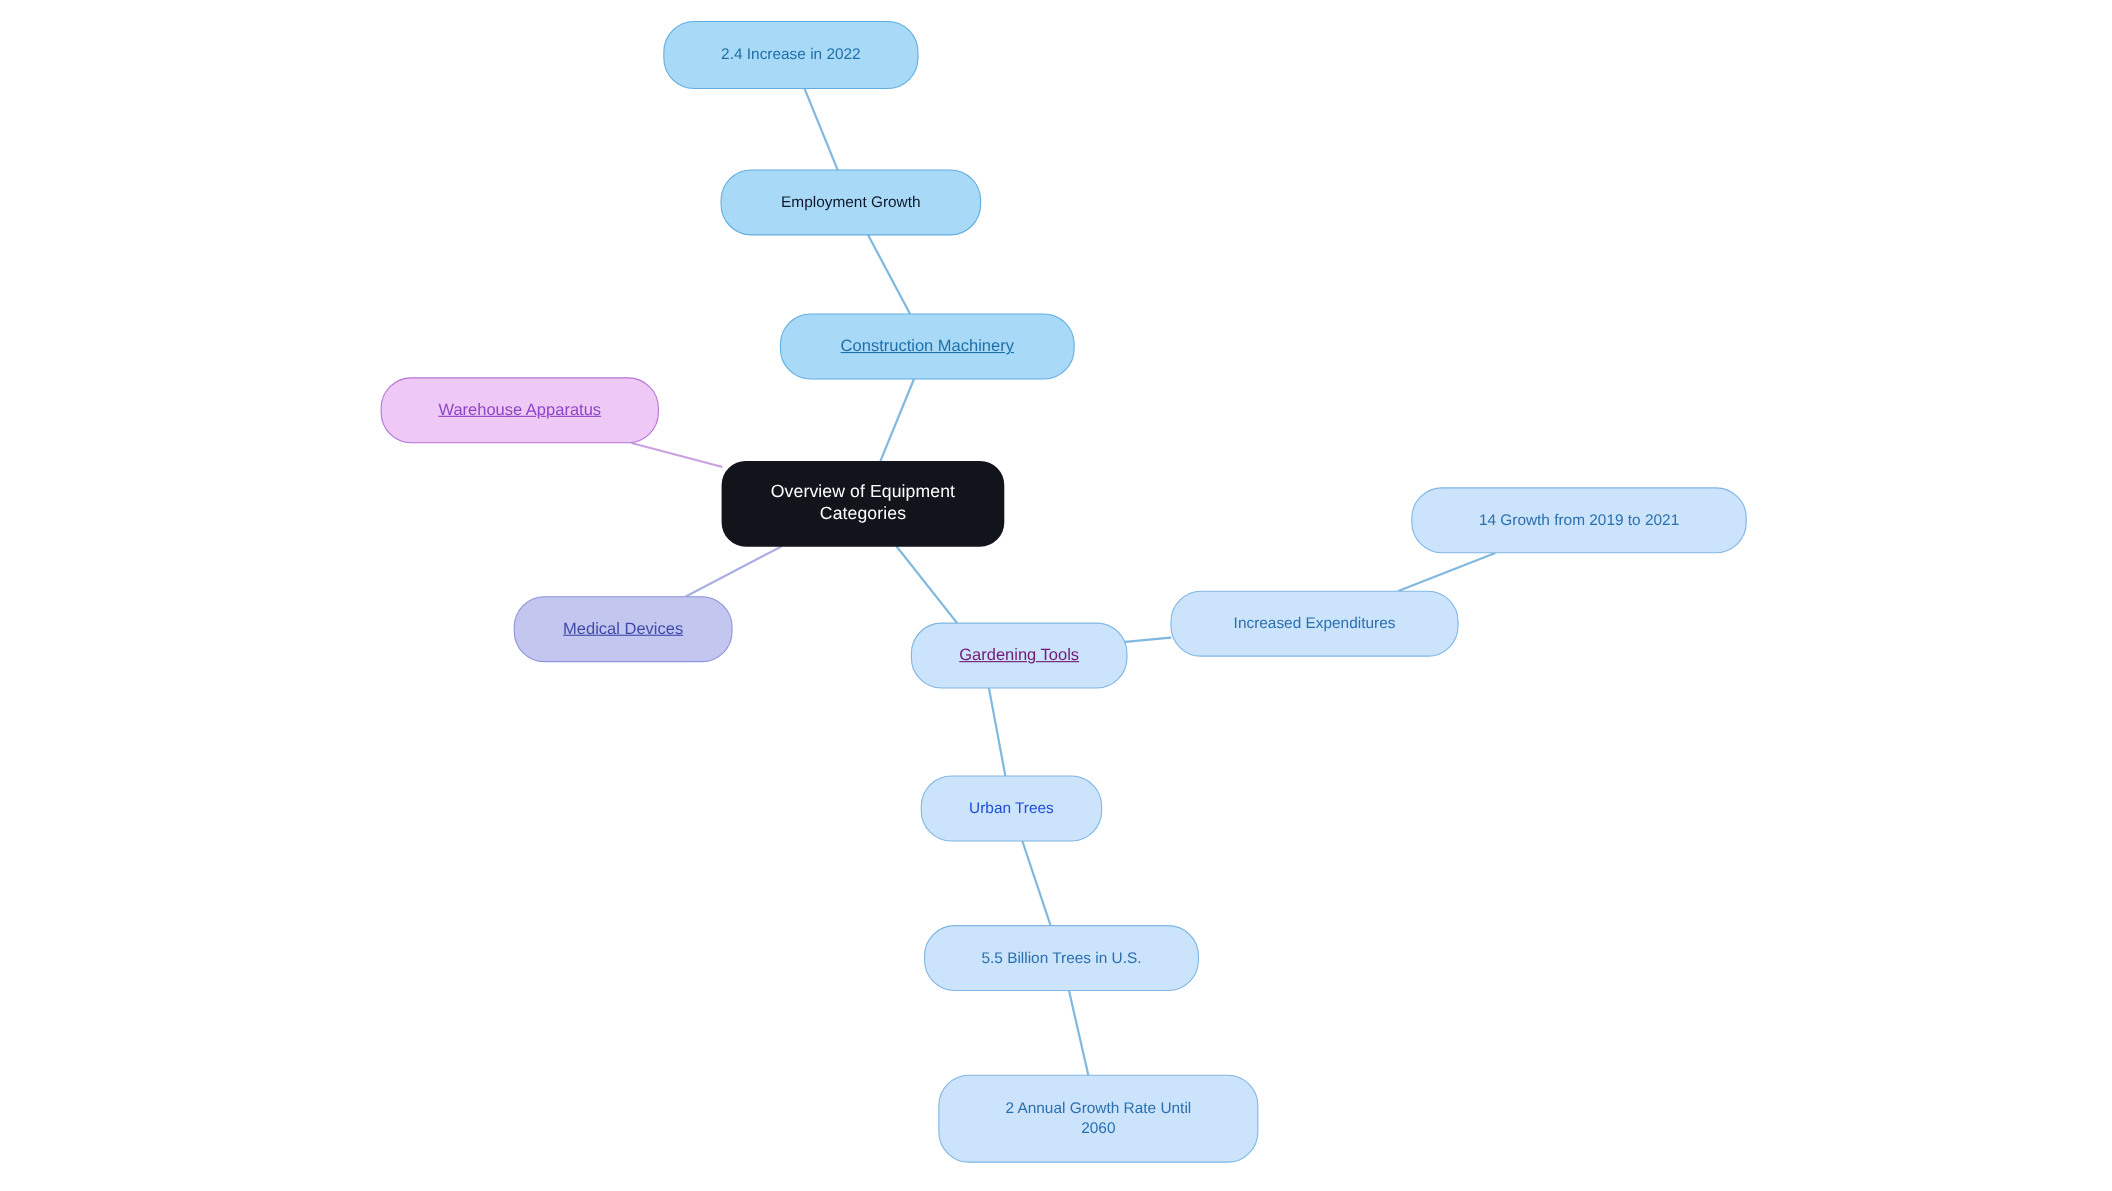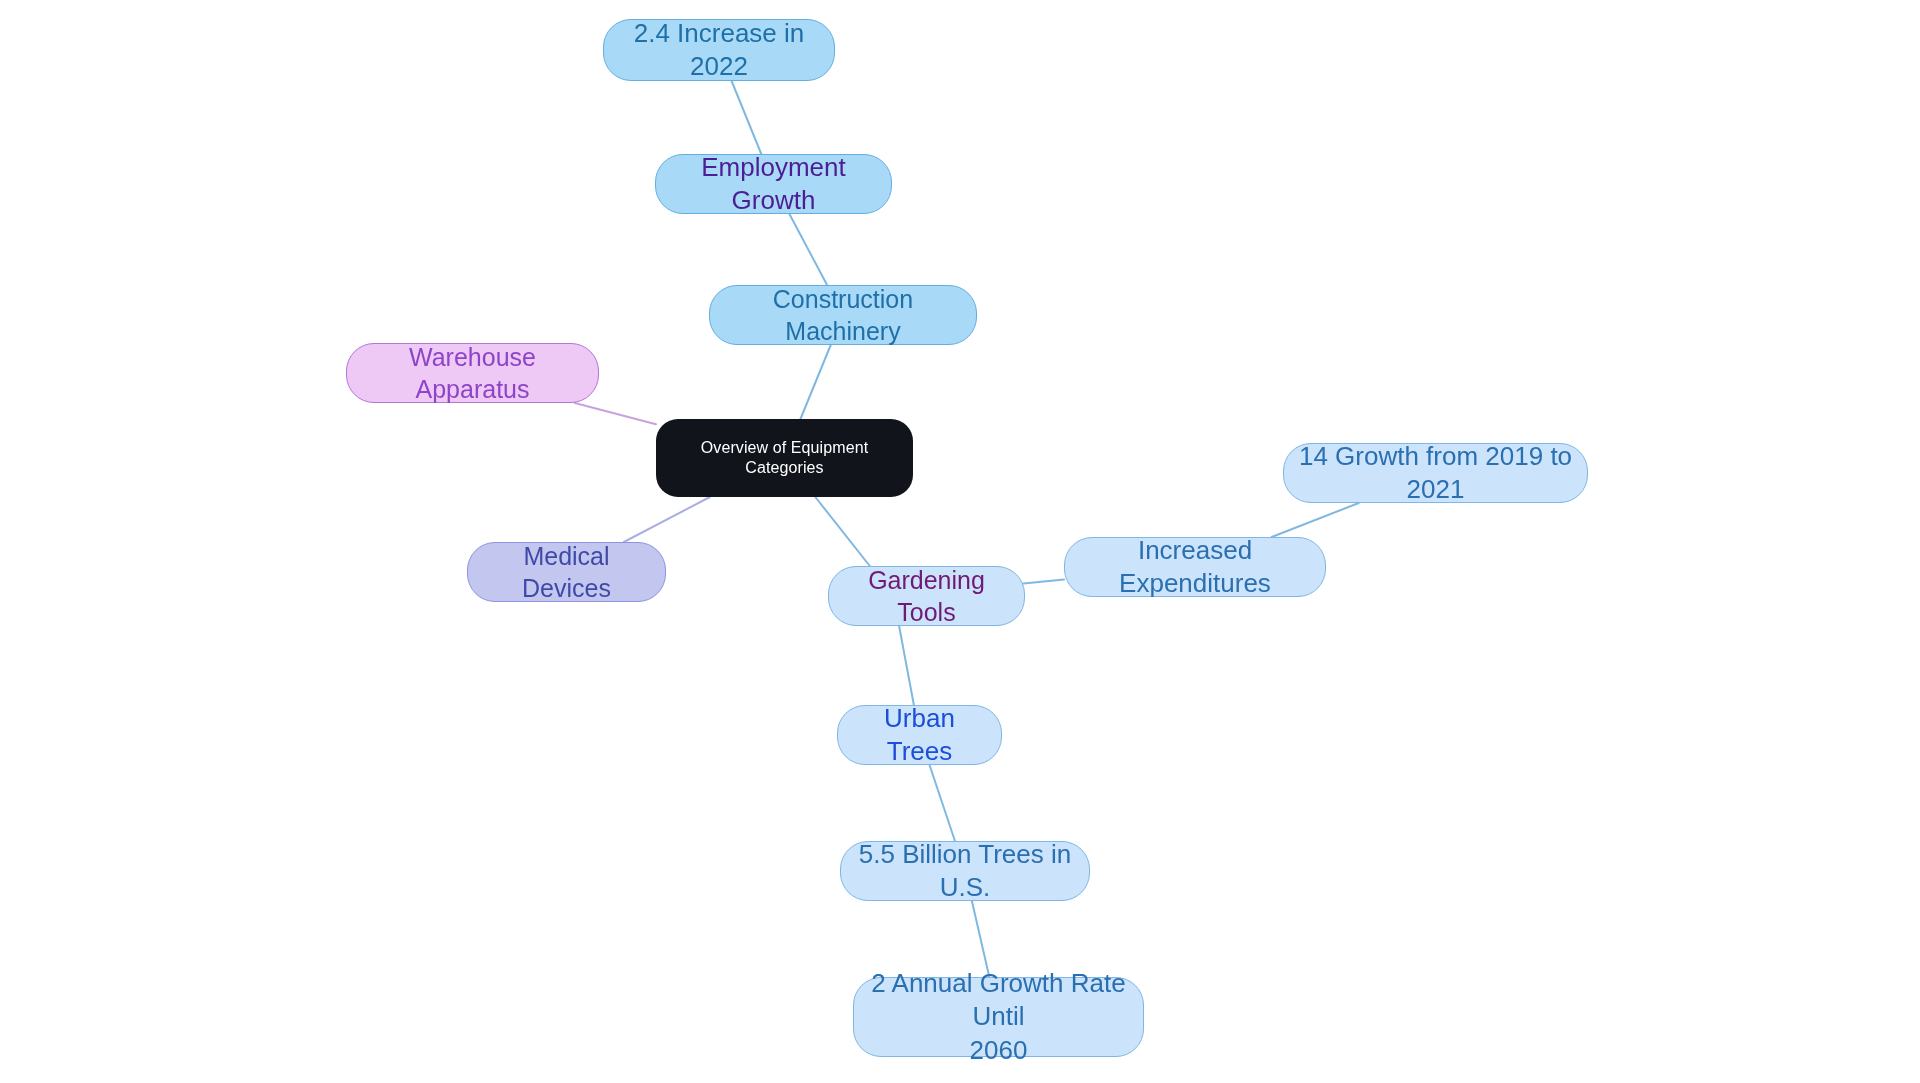--- a/index.html
+++ b/index.html
@@ -42,24 +42,25 @@
     padding: 0 14px;
   }
   .node.root {
     border-radius: 22px;
     border-width: 0;
     font-size: 16px;
     color: #ffffff;
     letter-spacing: 0.1px;
   }
   .node.branch {
-    font-size: 25px;
+    font-size: 15px;
+    text-decoration: underline;
   }
   .node.leaf {
-    font-size: 26px;
+    font-size: 14px;
   }
 </style>
 </head>
 <body>
 
 <div id="canvas">
   <svg id="edges" viewBox="0 0 1920 1083" xmlns="http://www.w3.org/2000/svg">
       <line x1="800.4545454545455" y1="419" x2="830.7272727272727" y2="345" stroke="#7fb8e0" stroke-width="2" stroke-linecap="round"></line>
       <line x1="827.0839694656488" y1="285" x2="789.4160305343512" y2="214" stroke="#7fb8e0" stroke-width="2" stroke-linecap="round"></line>
       <line x1="761.2985074626865" y1="154" x2="731.6082089552239" y2="81" stroke="#7fb8e0" stroke-width="2" stroke-linecap="round"></line>
@@ -69,21 +70,21 @@
       <line x1="992" y1="586.5257048092869" x2="1064" y2="579.6003316749585" stroke="#7fb8e0" stroke-width="2" stroke-linecap="round"></line>
       <line x1="1271.7553191489362" y1="537" x2="1358.7446808510638" y2="503" stroke="#7fb8e0" stroke-width="2" stroke-linecap="round"></line>
       <line x1="899.1115107913669" y1="626" x2="913.8884892086331" y2="705" stroke="#7fb8e0" stroke-width="2" stroke-linecap="round"></line>
       <line x1="929.5367647058823" y1="765" x2="954.9632352941177" y2="841" stroke="#7fb8e0" stroke-width="2" stroke-linecap="round"></line>
       <line x1="971.8835616438356" y1="901" x2="989.3219178082192" y2="977" stroke="#7fb8e0" stroke-width="2" stroke-linecap="round"></line>
     </svg>
   <div id="nodes-layer">
       <div class="node root" style="left: 656px; top: 419px; width: 257px; height: 78px; background: rgb(18, 20, 28); border-color: rgb(18, 20, 28); color: rgb(255, 255, 255);"><span>Overview of Equipment
 Categories</span></div>
       <div class="node branch" style="left: 709px; top: 285px; width: 268px; height: 60px; background: rgb(168, 218, 247); border-color: rgb(99, 174, 224); color: rgb(31, 111, 168);"><span>Construction Machinery</span></div>
-      <div class="node leaf" style="left: 655px; top: 154px; width: 237px; height: 60px; background: rgb(168, 218, 247); border-color: rgb(99, 174, 224); color: #4c1d95;"><span>Employment Growth</span></div>
+      <div class="node leaf" style="left: 655px; top: 154px; width: 237px; height: 60px; background: rgb(168, 218, 247); border-color: rgb(99, 174, 224); color: #0f172a;"><span>Employment Growth</span></div>
       <div class="node leaf" style="left: 603px; top: 19px; width: 232px; height: 62px; background: rgb(168, 218, 247); border-color: rgb(99, 174, 224); color: rgb(31, 111, 168);"><span>2.4 Increase in 2022</span></div>
       <div class="node branch" style="left: 346px; top: 343px; width: 253px; height: 60px; background: rgb(238, 201, 245); border-color: rgb(180, 116, 216); color: rgb(142, 68, 199);"><span>Warehouse Apparatus</span></div>
       <div class="node branch" style="left: 467px; top: 542px; width: 199px; height: 60px; background: rgb(195, 199, 239); border-color: rgb(141, 147, 221); color: rgb(63, 74, 168);"><span>Medical Devices</span></div>
       <div class="node branch" style="left: 828px; top: 566px; width: 197px; height: 60px; background: rgb(203, 227, 251); border-color: rgb(127, 182, 228); color: #701a75;"><span>Gardening Tools</span></div>
       <div class="node leaf" style="left: 1064px; top: 537px; width: 262px; height: 60px; background: rgb(203, 227, 251); border-color: rgb(127, 182, 228); color: rgb(42, 111, 176);"><span>Increased Expenditures</span></div>
       <div class="node leaf" style="left: 1283px; top: 443px; width: 305px; height: 60px; background: rgb(203, 227, 251); border-color: rgb(127, 182, 228); color: rgb(42, 111, 176);"><span>14 Growth from 2019 to 2021</span></div>
       <div class="node leaf" style="left: 837px; top: 705px; width: 165px; height: 60px; background: rgb(203, 227, 251); border-color: rgb(127, 182, 228); color: #1d4ed8; text-align: center;"><span>Urban Trees</span></div>
       <div class="node leaf" style="left: 840px; top: 841px; width: 250px; height: 60px; background: rgb(203, 227, 251); border-color: rgb(127, 182, 228); color: rgb(42, 111, 176);"><span>5.5 Billion Trees in U.S.</span></div>
       <div class="node leaf" style="left: 853px; top: 977px; width: 291px; height: 80px; background: rgb(203, 227, 251); border-color: rgb(127, 182, 228); color: rgb(42, 111, 176);"><span>2 Annual Growth Rate Until
 2060</span></div>

